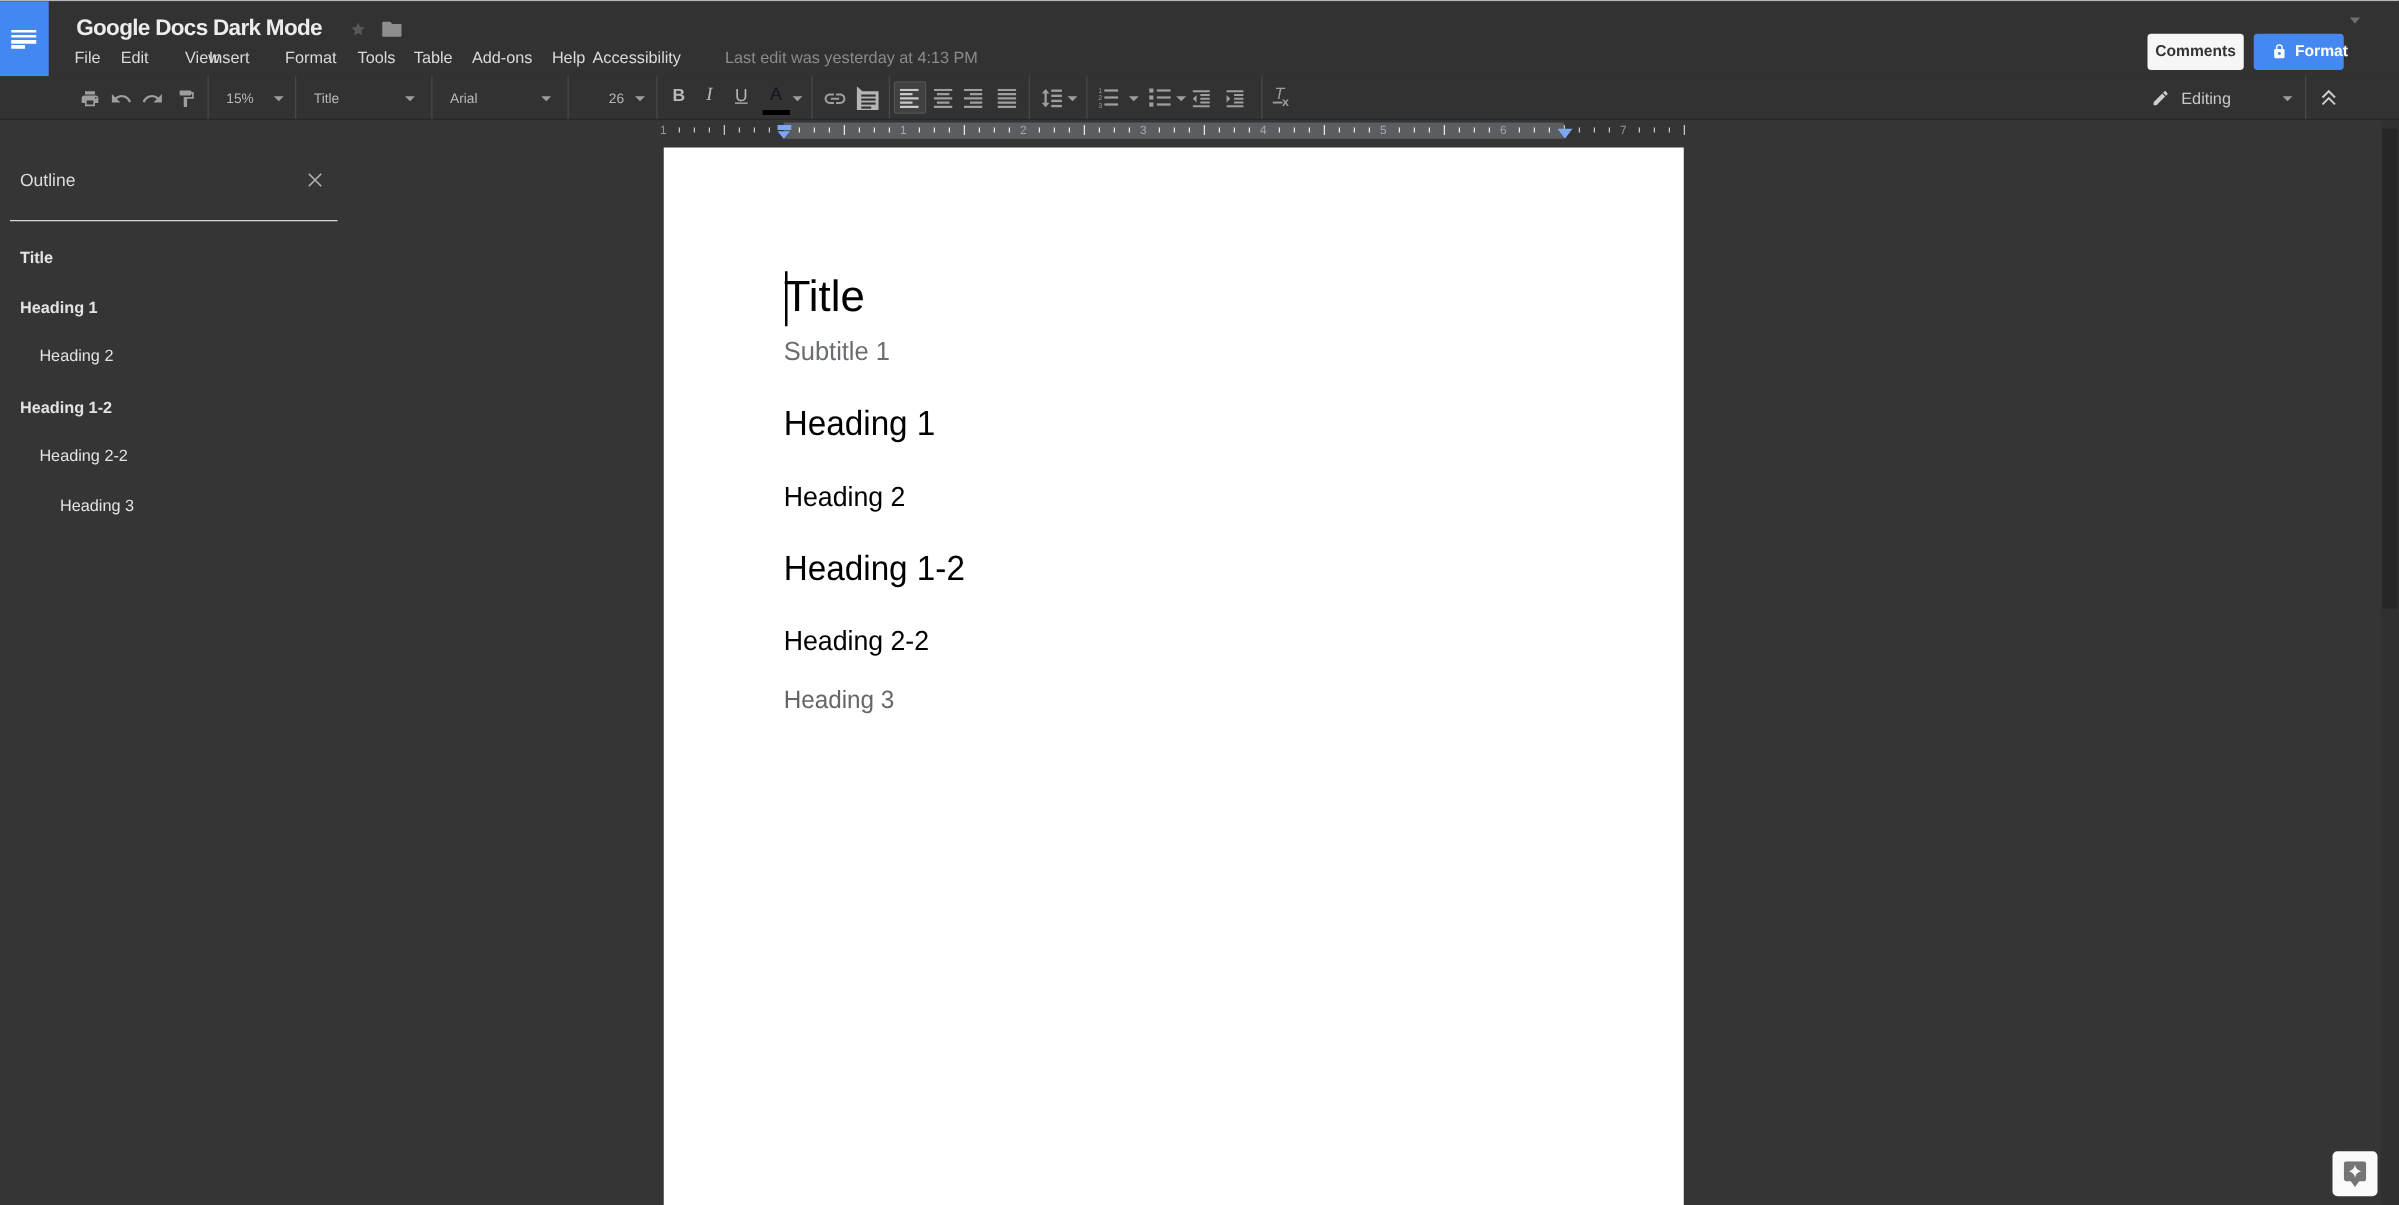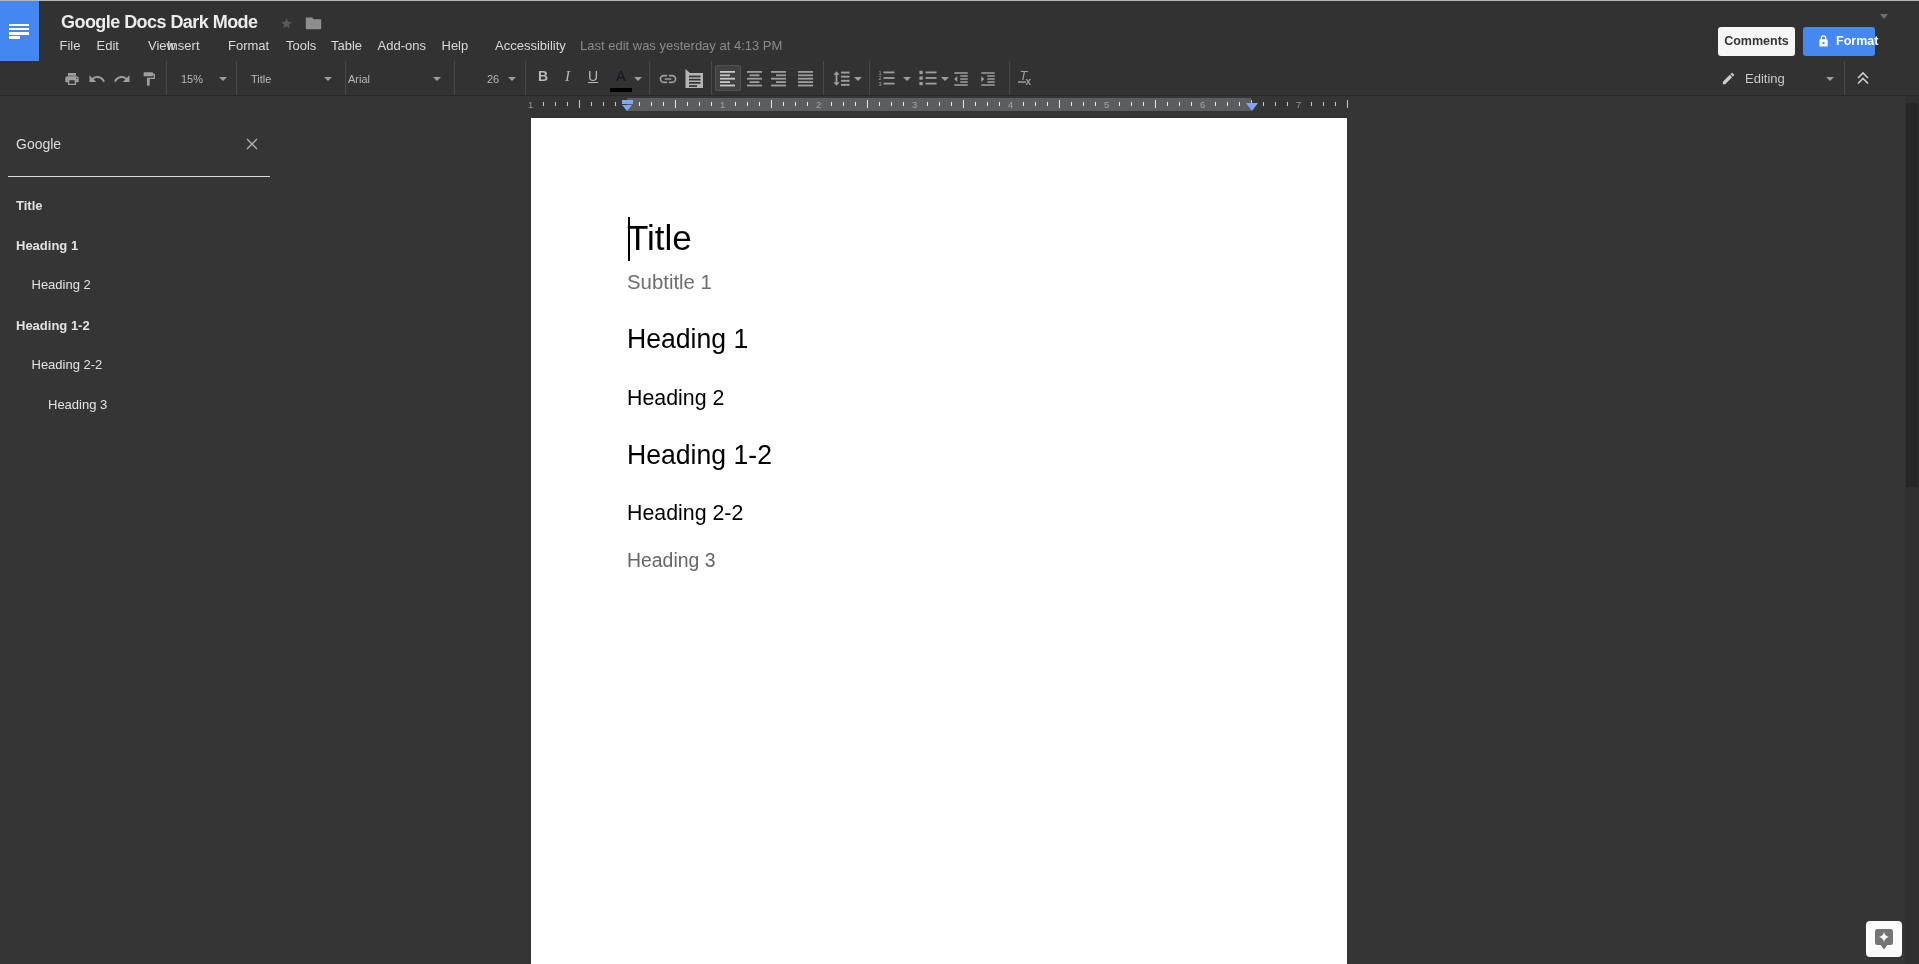--- a/index.html
+++ b/index.html
@@ -79,21 +79,21 @@
       </svg>
     <div class="menuitem" style="left:59.5px">File</div>
     <div class="menuitem" style="left:96.5px">Edit</div>
     <div class="menuitem" style="left:148px">View</div>
     <div class="menuitem" style="left:167px">Insert</div>
     <div class="menuitem" style="left:228px">Format</div>
     <div class="menuitem" style="left:286px">Tools</div>
     <div class="menuitem" style="left:331px">Table</div>
     <div class="menuitem" style="left:377.5px">Add-ons</div>
     <div class="menuitem" style="left:441.5px">Help</div>
-    <div class="menuitem" style="left:495px">Accessibility</div>
+    <div class="menuitem" style="left:474px">Accessibility</div>
     <div id="lastedit">Last edit was yesterday at 4:13 PM</div>
     <div id="hdrcaret"></div>
     <div id="btn-comments">Comments</div>
     <div id="btn-share">
       <svg class="abs" style="left:15px; top:7px" width="11" height="15" viewBox="0 0 24 30">
         <path fill="#fff" d="M19 10h-1V7.5a6 6 0 0 0-12 0V10H5a2 2 0 0 0-2 2v12a2 2 0 0 0 2 2h14a2 2 0 0 0 2-2V12a2 2 0 0 0-2-2zm-10.5-2.5a3.5 3.5 0 0 1 7 0V10h-7V7.5z"></path>
         <circle cx="12" cy="18" r="2.6" fill="#4688f1"></circle>
       </svg>
       <span style="margin-left:33px">Format</span>
     </div>
@@ -119,21 +119,21 @@
     <svg style="position:absolute;left:113px;top:9px" width="18" height="18" viewBox="0 0 24 24">
         <path fill="#9e9e9e" d="M18.4 10.6C16.55 8.99 14.15 8 11.5 8c-4.65 0-8.58 3.03-9.96 7.22L3.9 16c1.05-3.19 4.05-5.5 7.6-5.5 1.95 0 3.73.72 5.12 1.88L13 16h9V7l-3.6 3.6z"></path>
       </svg>
     <svg style="position:absolute;left:141px;top:9.5px" width="16" height="16" viewBox="0 0 24 24">
         <path fill="#9e9e9e" d="M18 4V3c0-.55-.45-1-1-1H5c-.55 0-1 .45-1 1v4c0 .55.45 1 1 1h12c.55 0 1-.45 1-1V6h1v4H9v11c0 .55.45 1 1 1h2c.55 0 1-.45 1-1v-9h8V4h-3z"></path>
       </svg>
     <div class="ddtext" style="left:181px">15%</div>
     <div class="ddarrow" style="left:219px"></div>
     <div class="ddtext" style="left:251px">Title</div>
     <div class="ddarrow" style="left:324px"></div>
-    <div class="ddtext" style="left:348px">Arial</div>
+    <div class="ddtext" style="left:360px">Arial</div>
     <div class="ddarrow" style="left:433px"></div>
     <div class="ddtext" style="left:487px">26</div>
     <div class="ddarrow" style="left:508px"></div>
     <div class="fmtletter" style="left:538px; font-weight:700">B</div>
     <div class="fmtletter" style="left:565px; font-style:italic; font-family:'Liberation Serif',serif; font-size:15px;">I</div>
     <div class="fmtletter" style="left:588px; text-decoration:underline">U</div>
     <div class="fmtletter" style="left:616px; color:#14141e; font-weight:400; font-size:14.5px;">A</div>
     <div style="position:absolute; left:610px; top:27px; width:22px; height:4px; background:#000"></div>
     <div class="ddarrow" style="left:634px"></div>
     <svg style="position:absolute;left:657.5px;top:7.5px" width="20" height="20" viewBox="0 0 24 24">
@@ -299,21 +299,21 @@
   <div id="page">
     <div id="caret"></div>
     <div class="dline" style="top:102.5px; font-size:35px; color:#000;">Title</div>
     <div class="dline" style="top:153.9px; font-size:21px; transform:scaleX(0.97); color:#6a6d71;">Subtitle 1</div>
     <div class="dline" style="top:207.9px; font-size:28px; transform:scaleX(0.95); color:#000;">Heading 1</div>
     <div class="dline" style="top:269.7px; font-size:22px; transform:scaleX(0.97); color:#000;">Heading 2</div>
     <div class="dline" style="top:323.1px; font-size:28px; transform:scaleX(0.95); color:#000;">Heading 1-2</div>
     <div class="dline" style="top:384.4px; font-size:22px; transform:scaleX(0.97); color:#000;">Heading 2-2</div>
     <div class="dline" style="top:432.5px; font-size:20px; transform:scaleX(0.97); color:#666;">Heading 3</div>
   </div>
-  <div id="outline-title">Google</div>
+  <div id="outline-title">Outline</div>
   <svg class="abs" style="left:246px; top:138px" width="12" height="12" viewBox="0 0 12 12">
     <path d="M1 1 L11 11 M11 1 L1 11" stroke="#b2b2b2" stroke-width="1.3" fill="none"></path>
   </svg>
   <div id="outline-hr"></div>
   <div class="oitem ob" style="left:16px; top:199px">Title</div>
   <div class="oitem ob" style="left:16px; top:238.5px">Heading 1</div>
   <div class="oitem" style="left:31.5px; top:278px">Heading 2</div>
   <div class="oitem ob" style="left:16px; top:318.5px">Heading 1-2</div>
   <div class="oitem" style="left:31.5px; top:358px">Heading 2-2</div>
   <div class="oitem" style="left:48px; top:398px">Heading 3</div>

